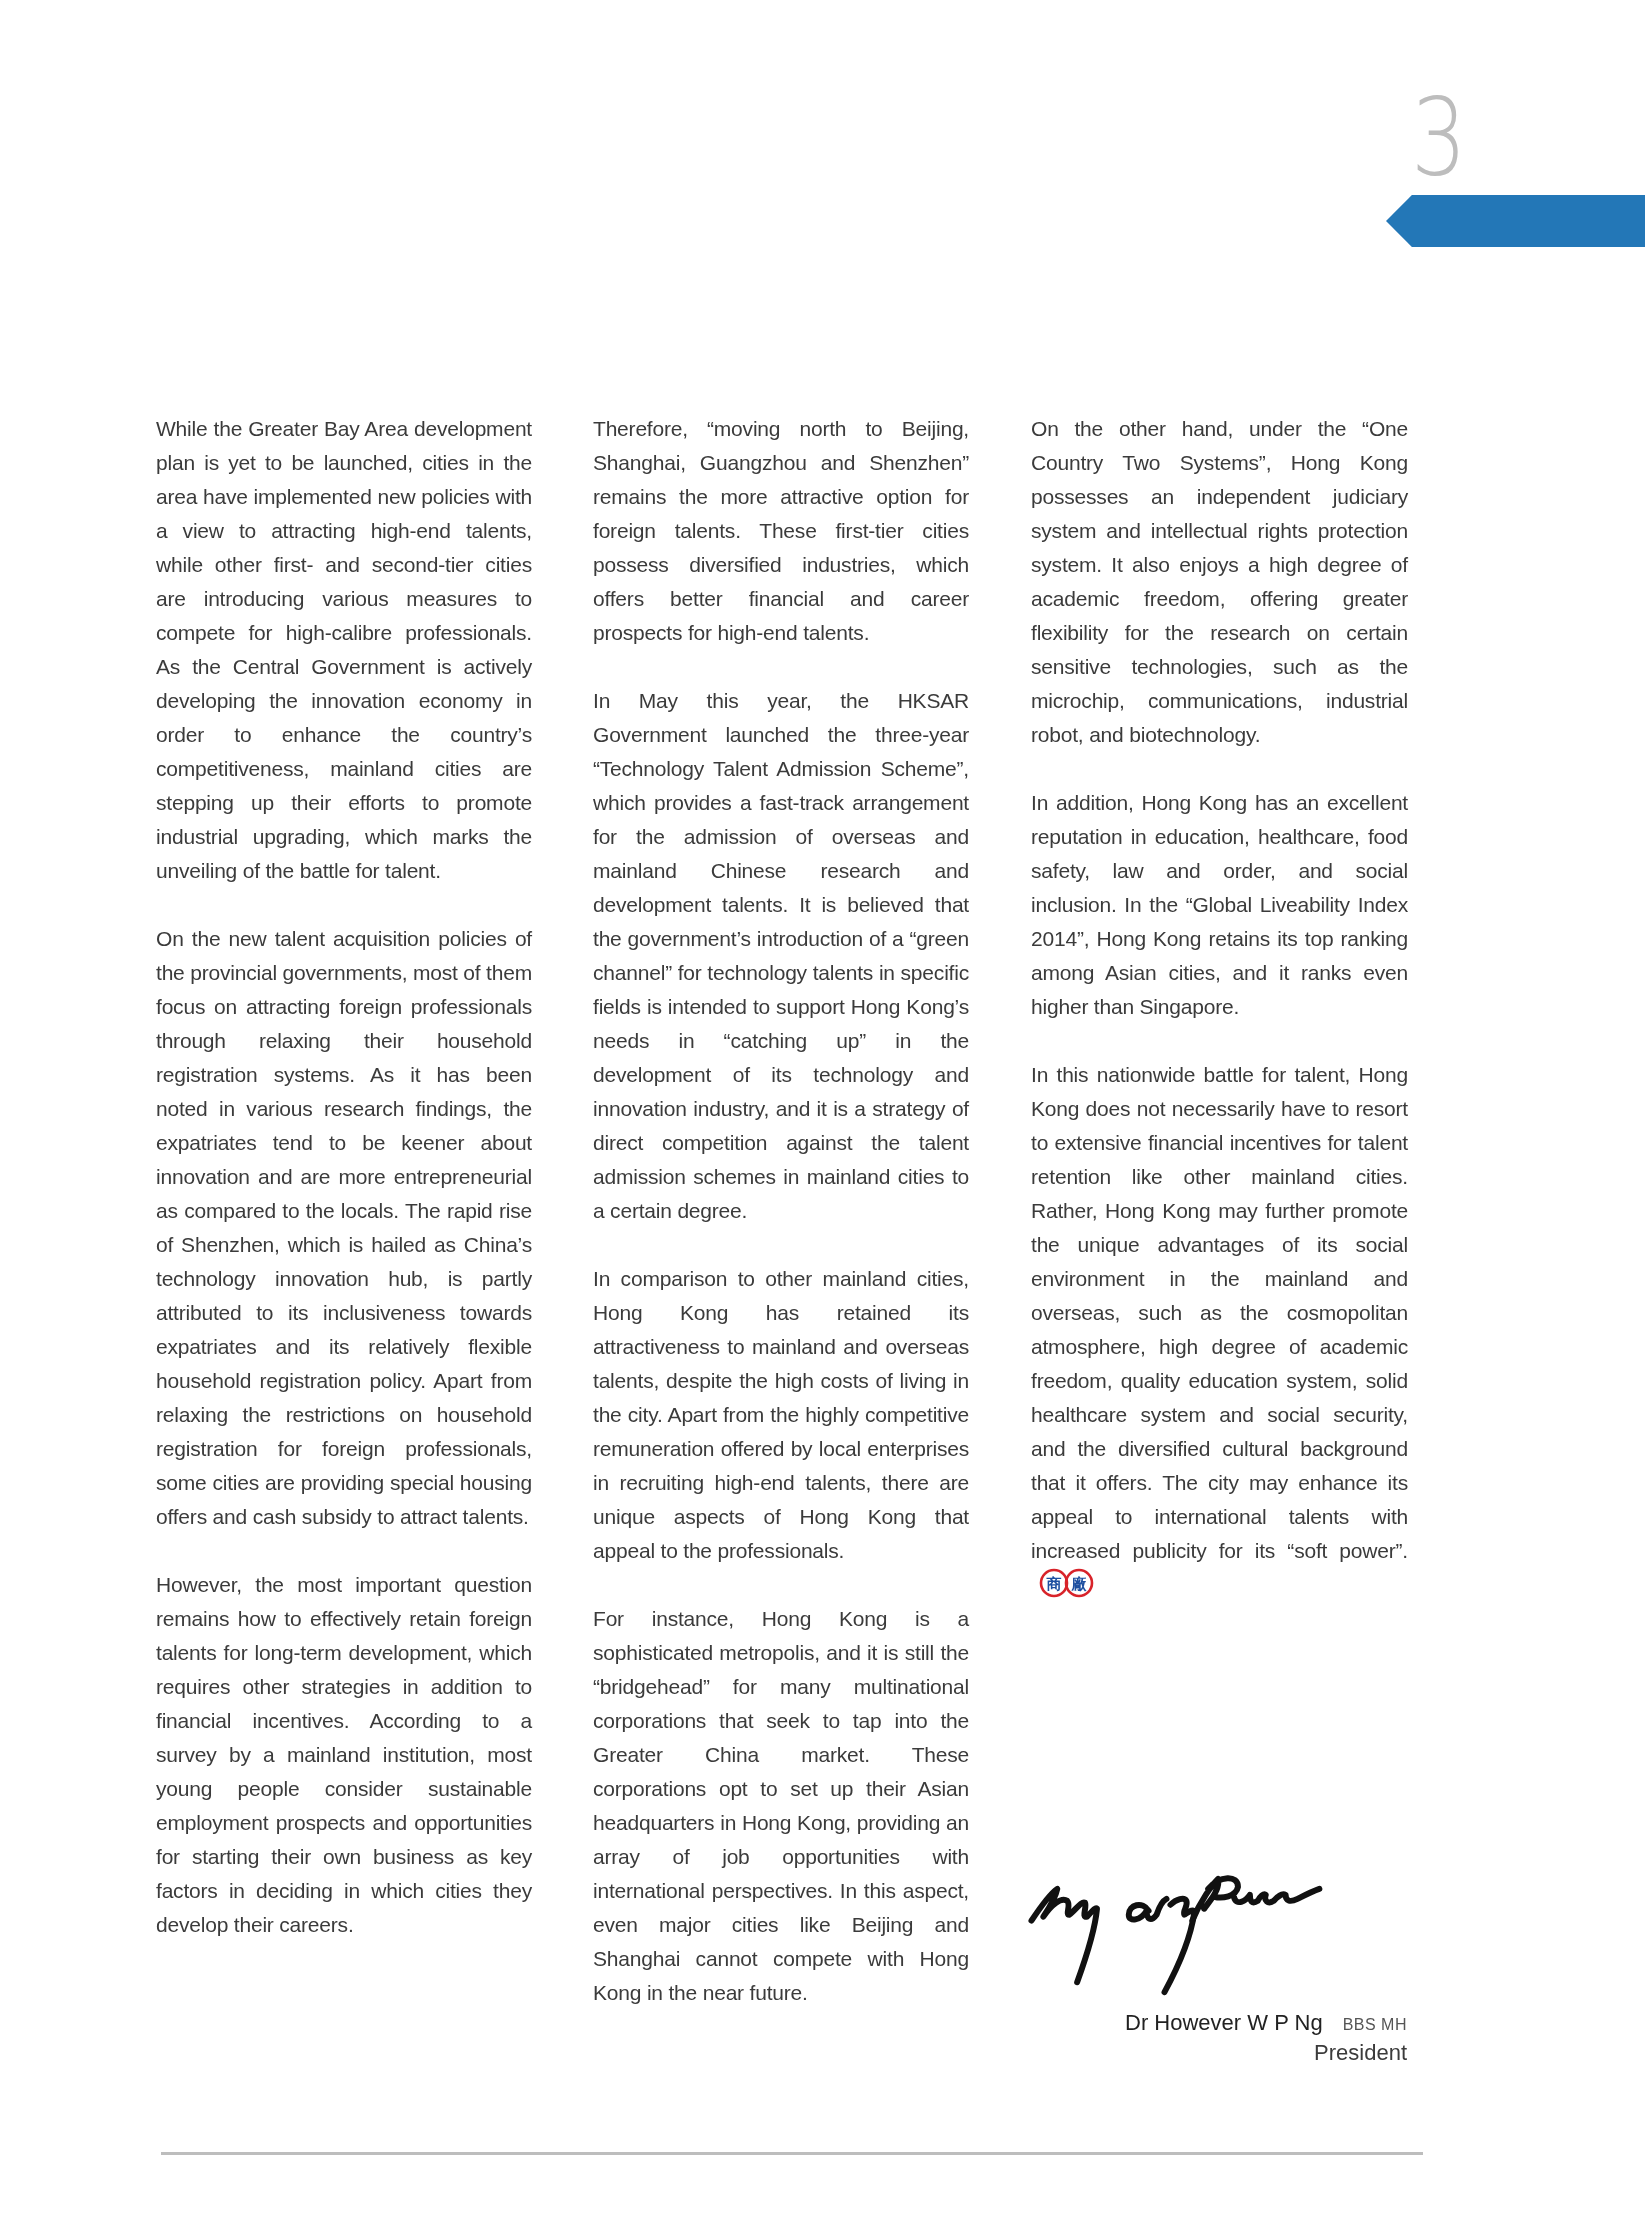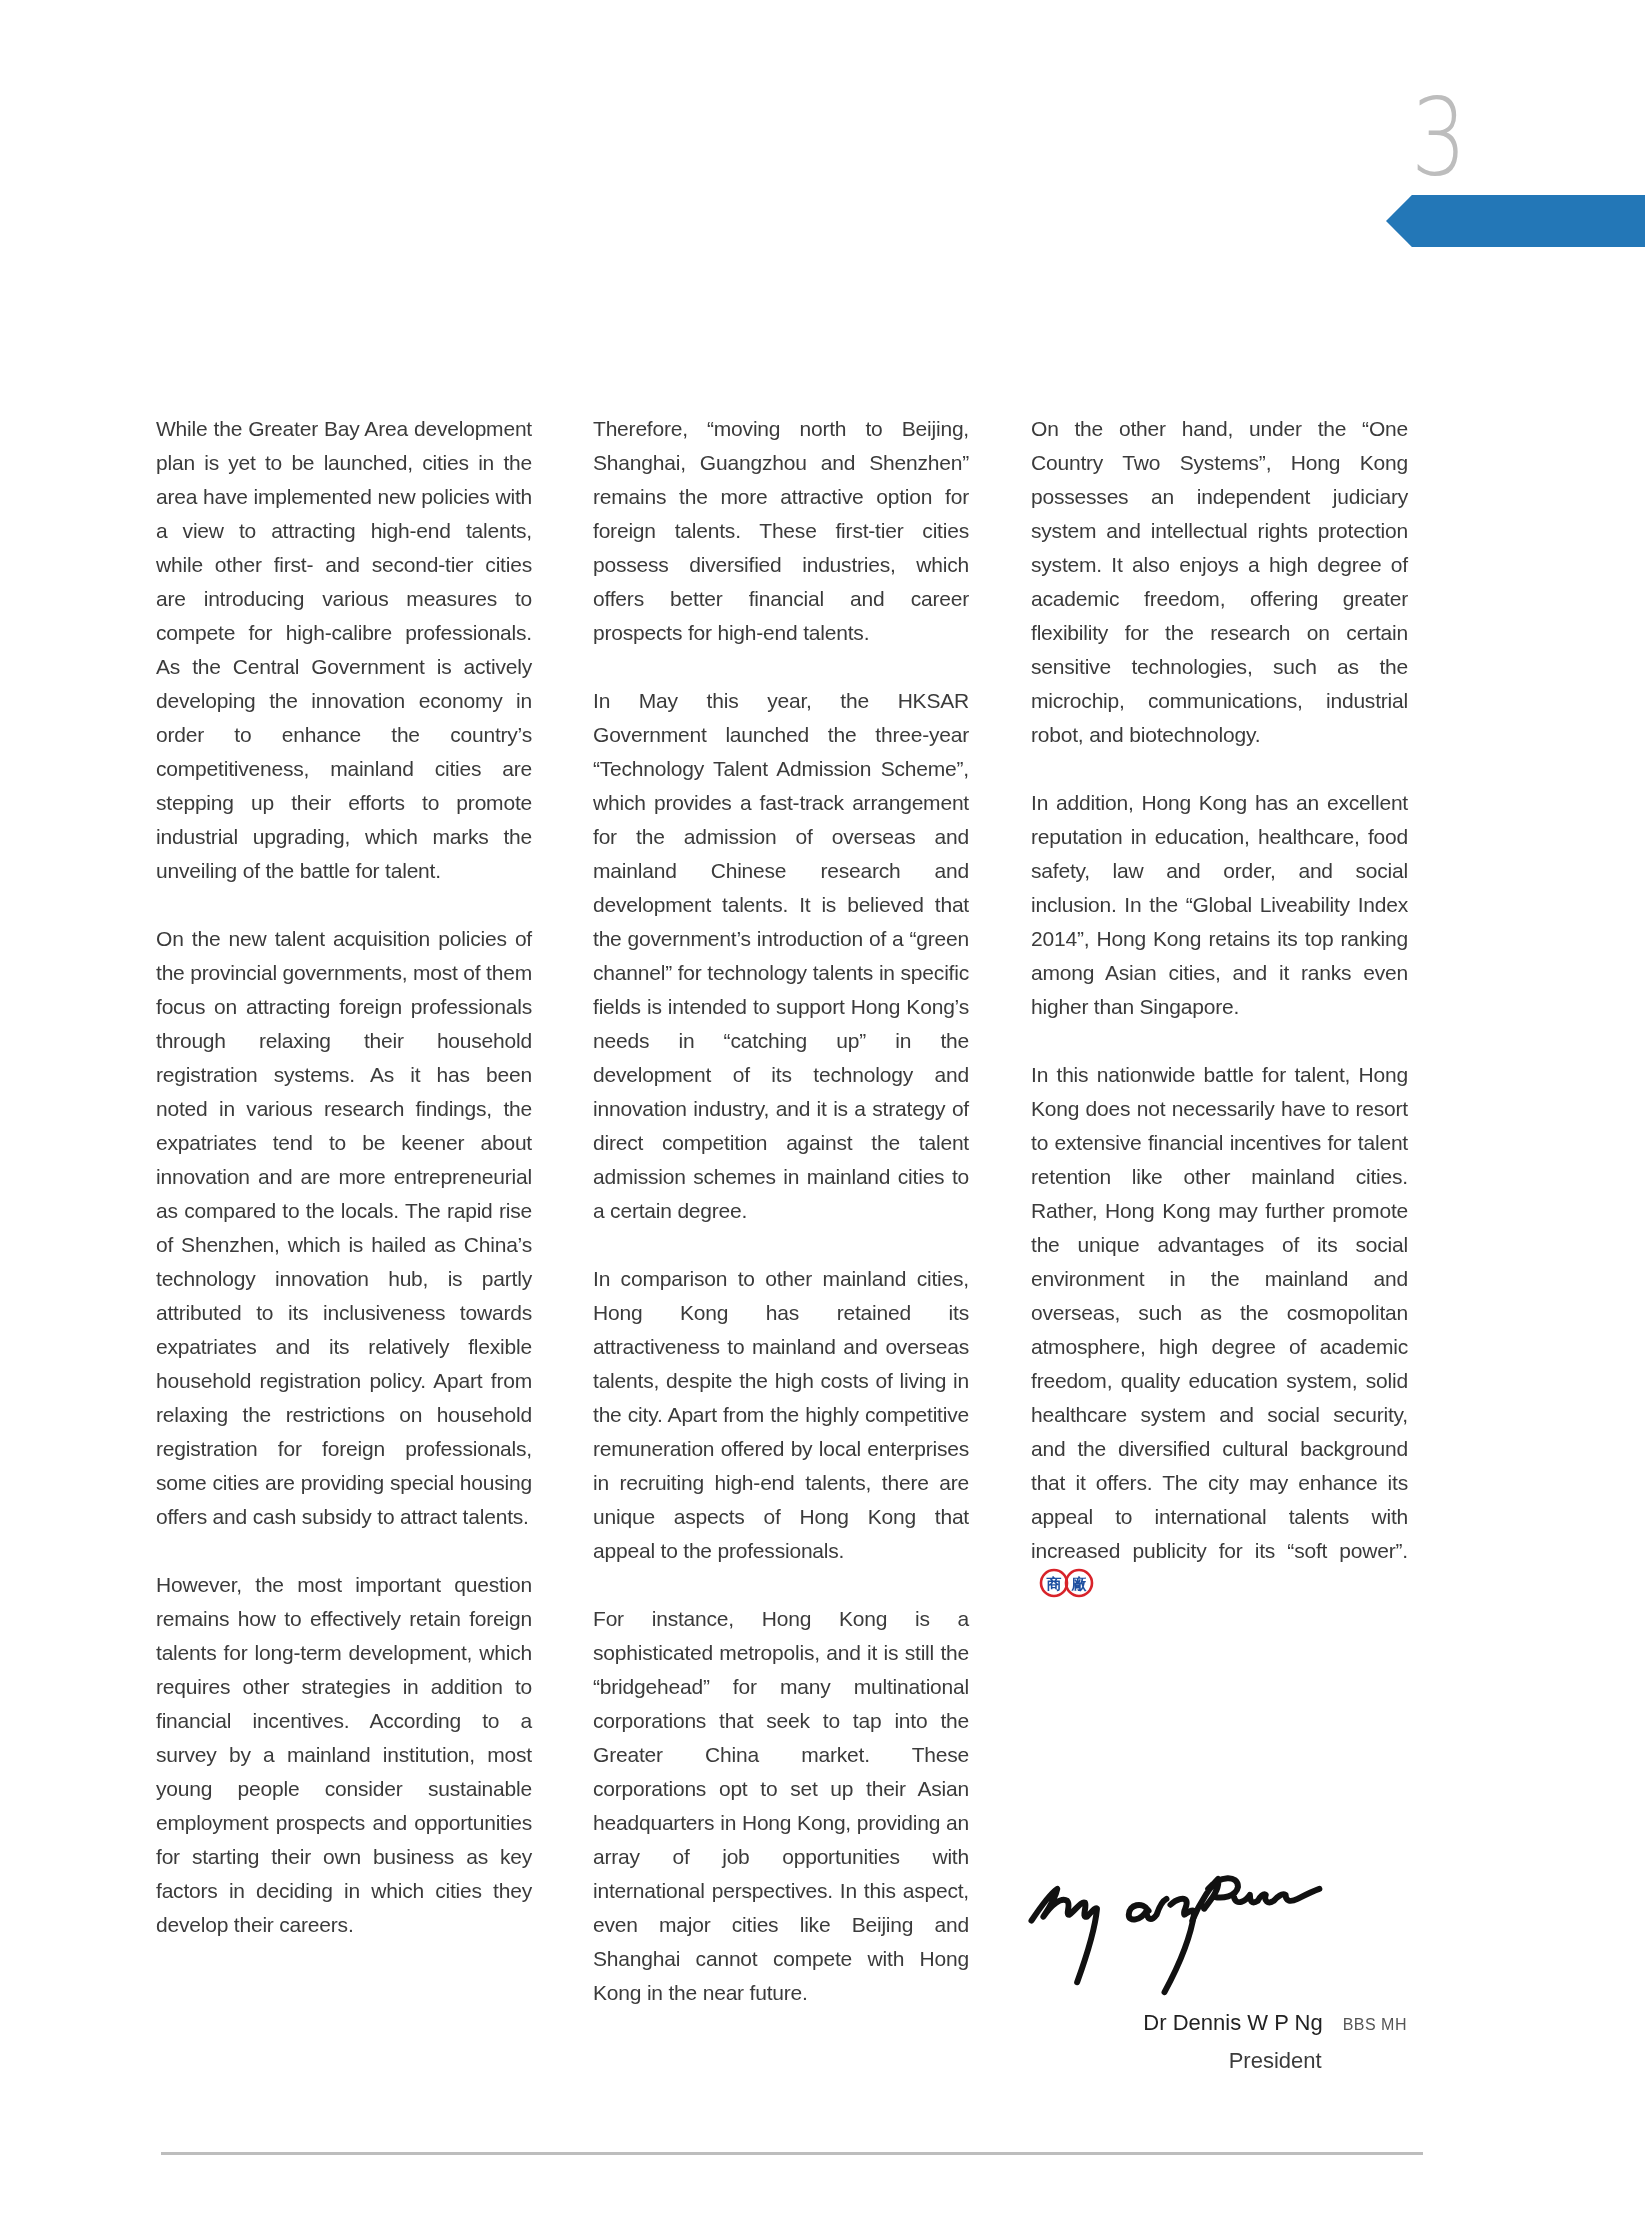--- a/index.html
+++ b/index.html
@@ -34,21 +34,21 @@
   .signature {
     position: absolute; top: 1871px; left: 1025px; width: 418px; height: 139px;
   }
   .signer {
     position: absolute; top: 2010px; right: 239px; text-align: right;
   }
   .signer-name {
     font-size: 22px; color: #222; font-weight: 400;
   }
   .signer-honors { font-size: 16px; color: #555; margin-left: 20px; letter-spacing: 0.5px; }
-  .signer-title { font-size: 22px; color: #3b3b3b; margin-top: 12px; text-align: center; }
+  .signer-title { font-size: 22px; color: #3b3b3b; margin-top: 4px; }
   .bottom-rule {
     position: absolute; top: 2152px; left: 161px; width: 1262px; height: 3px;
     background: #bdbdbd;
   }
 </style>
 </head>
 <body>
 
 <div class="page-number">3</div>
 
@@ -85,19 +85,19 @@
 <svg class="signature" viewBox="0 0 420 140">
   <g fill="none" stroke="#111" stroke-width="6" stroke-linecap="round" stroke-linejoin="round">
     <path d="M6,50 C14,38 26,22 32,18 C30,28 22,40 18,46 C26,34 36,26 42,30 C46,34 40,44 44,44 C50,40 56,30 60,32 C62,36 56,48 62,46 C66,42 70,36 72,38 C70,60 60,90 52,112"></path>
     <path d="M124,40 C118,30 104,34 104,44 C104,52 116,50 122,40 C122,48 126,52 132,44 C134,38 138,30 142,28 M146,34 C152,28 160,26 162,30 C164,36 158,40 160,44 C166,40 170,38 170,42 C166,70 152,100 140,122"></path>
     <path d="M168,50 C176,30 188,14 194,8 C196,20 184,32 180,38 M184,18 C196,4 214,4 214,16 C212,26 198,28 190,26 M210,26 C212,36 222,30 226,24 C226,30 228,34 234,30 C236,26 240,22 242,24 C240,30 244,34 250,30 C254,26 258,22 262,24 C262,30 266,32 274,28 C282,24 290,20 296,18"></path>
   </g>
 </svg>
 
 <div class="signer">
   <div>
-    <span class="signer-name">Dr Dennis W P Ng</span><span class="signer-honors">BBS MH</span>
+    <span class="signer-name">Dr However W P Ng</span><span class="signer-honors">BBS MH</span>
   </div>
   <div class="signer-title">President</div>
 </div>
 
 <div class="bottom-rule"></div>
 
 
 </body></html>

